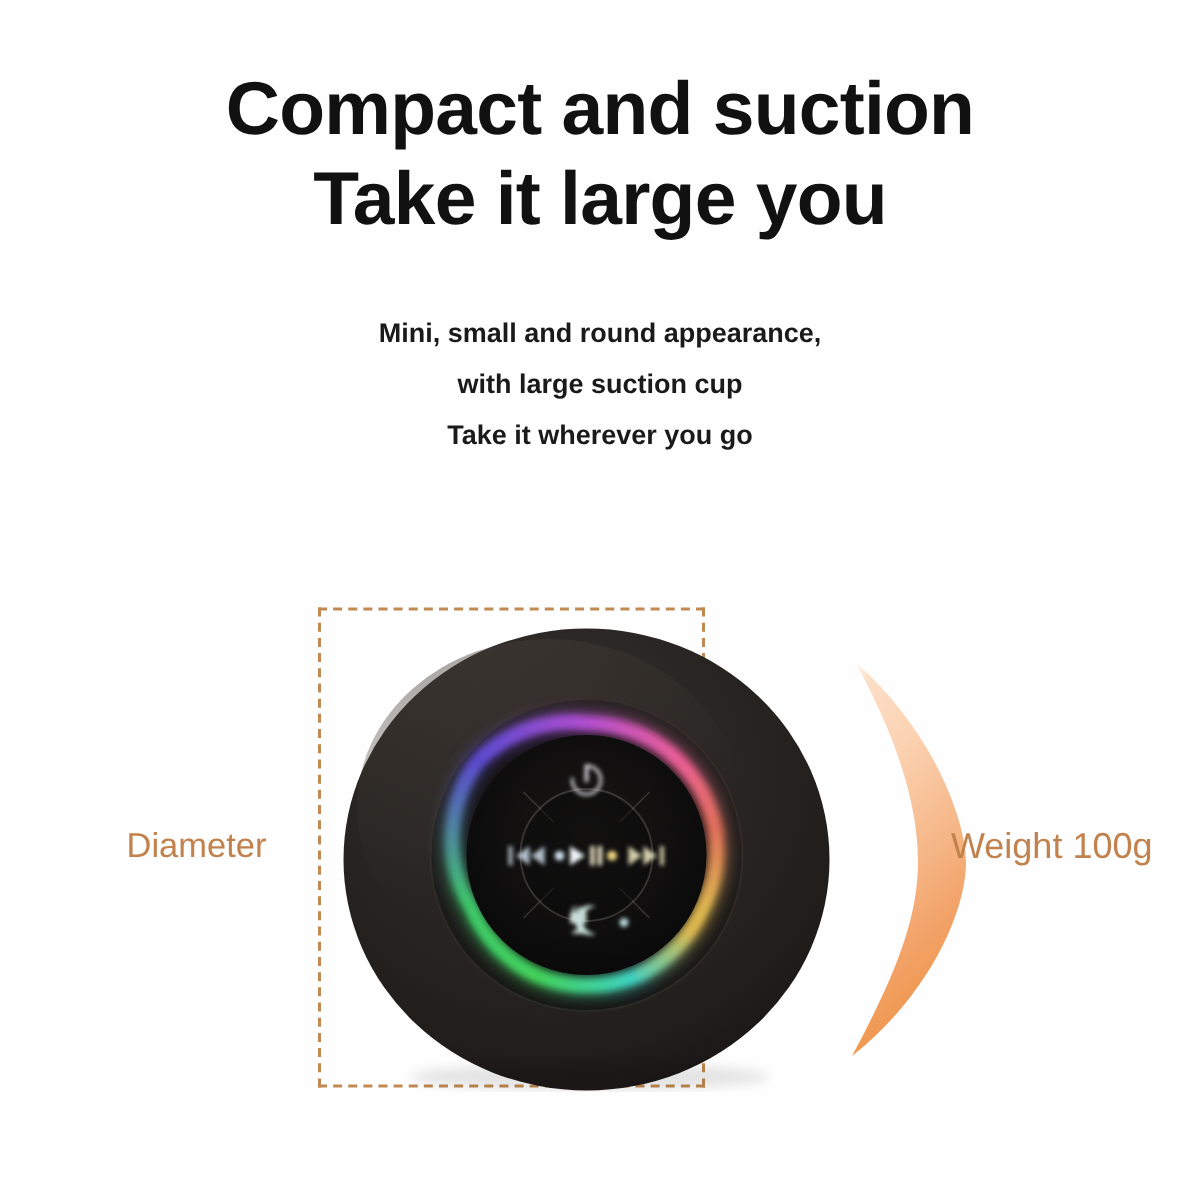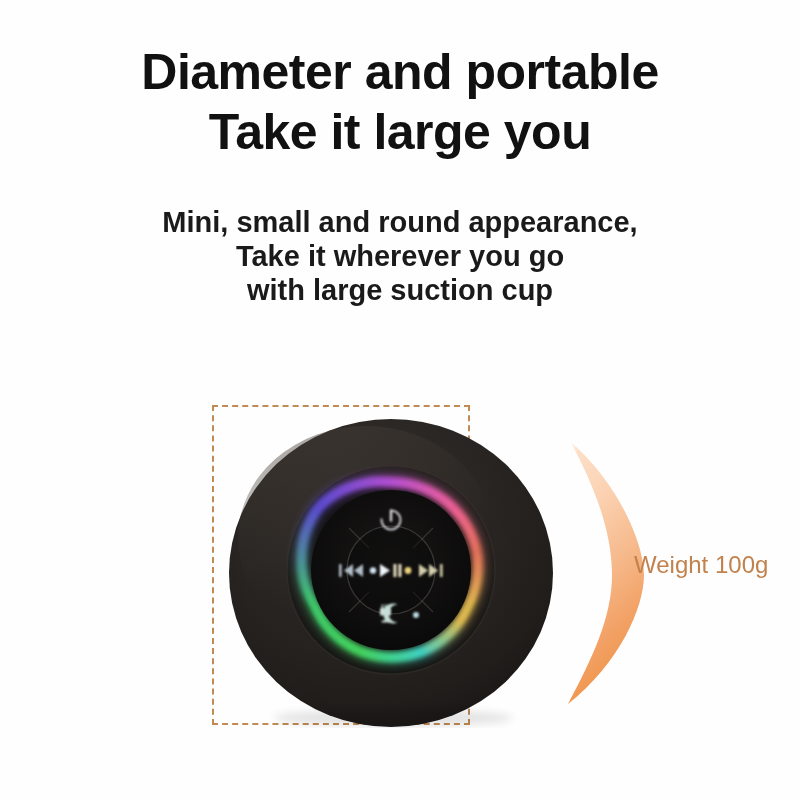--- a/index.html
+++ b/index.html
@@ -40,21 +40,21 @@
 
   
   .subtitle {
     position: absolute;
     left: 0;
     top: 205px;
     width: 800px;
     text-align: center;
     color: #1a1a1a;
     font-weight: 600;
-    font-size: 29px;
+    font-size: 18px;
     line-height: 34px;
   }
   .subtitle .sub-line { display: block; }
 
   
   .dim-box {
     position: absolute;
     left: 212px;
     top: 405px;
     width: 258px;
@@ -123,33 +123,34 @@
     position: absolute;
     border-radius: 50%;
   }
 </style>
 </head>
 <body>
 
 <div id="page">
 
   <div class="headline">
-    <span class="hl-line line1">Diameter and portable</span>
+    <span class="hl-line line1">Compact and suction</span>
     <span class="hl-line line2">Take it large you</span>
   </div>
 
   <div class="subtitle">
     <span class="sub-line">Mini, small and round appearance,</span>
+    <span class="sub-line">with large suction cup</span>
     <span class="sub-line">Take it wherever you go</span>
-    <span class="sub-line">with large suction cup</span>
   </div>
 
   <div class="dim-box"></div>
 
   <div class="label-diameter">
+    <span>Diameter</span>
   </div>
 
   <div class="weight-arc">
     <svg viewBox="0 0 110 275" width="110" height="275" xmlns="http://www.w3.org/2000/svg" aria-hidden="true">
       <defs>
         <linearGradient id="arcGrad" x1="0" y1="0" x2="0.25" y2="1">
           <stop offset="0%" stop-color="#ffffff"></stop>
           <stop offset="7%" stop-color="#fcdfc8"></stop>
           <stop offset="30%" stop-color="#fbd2b2"></stop>
           <stop offset="58%" stop-color="#f6b98b"></stop>

